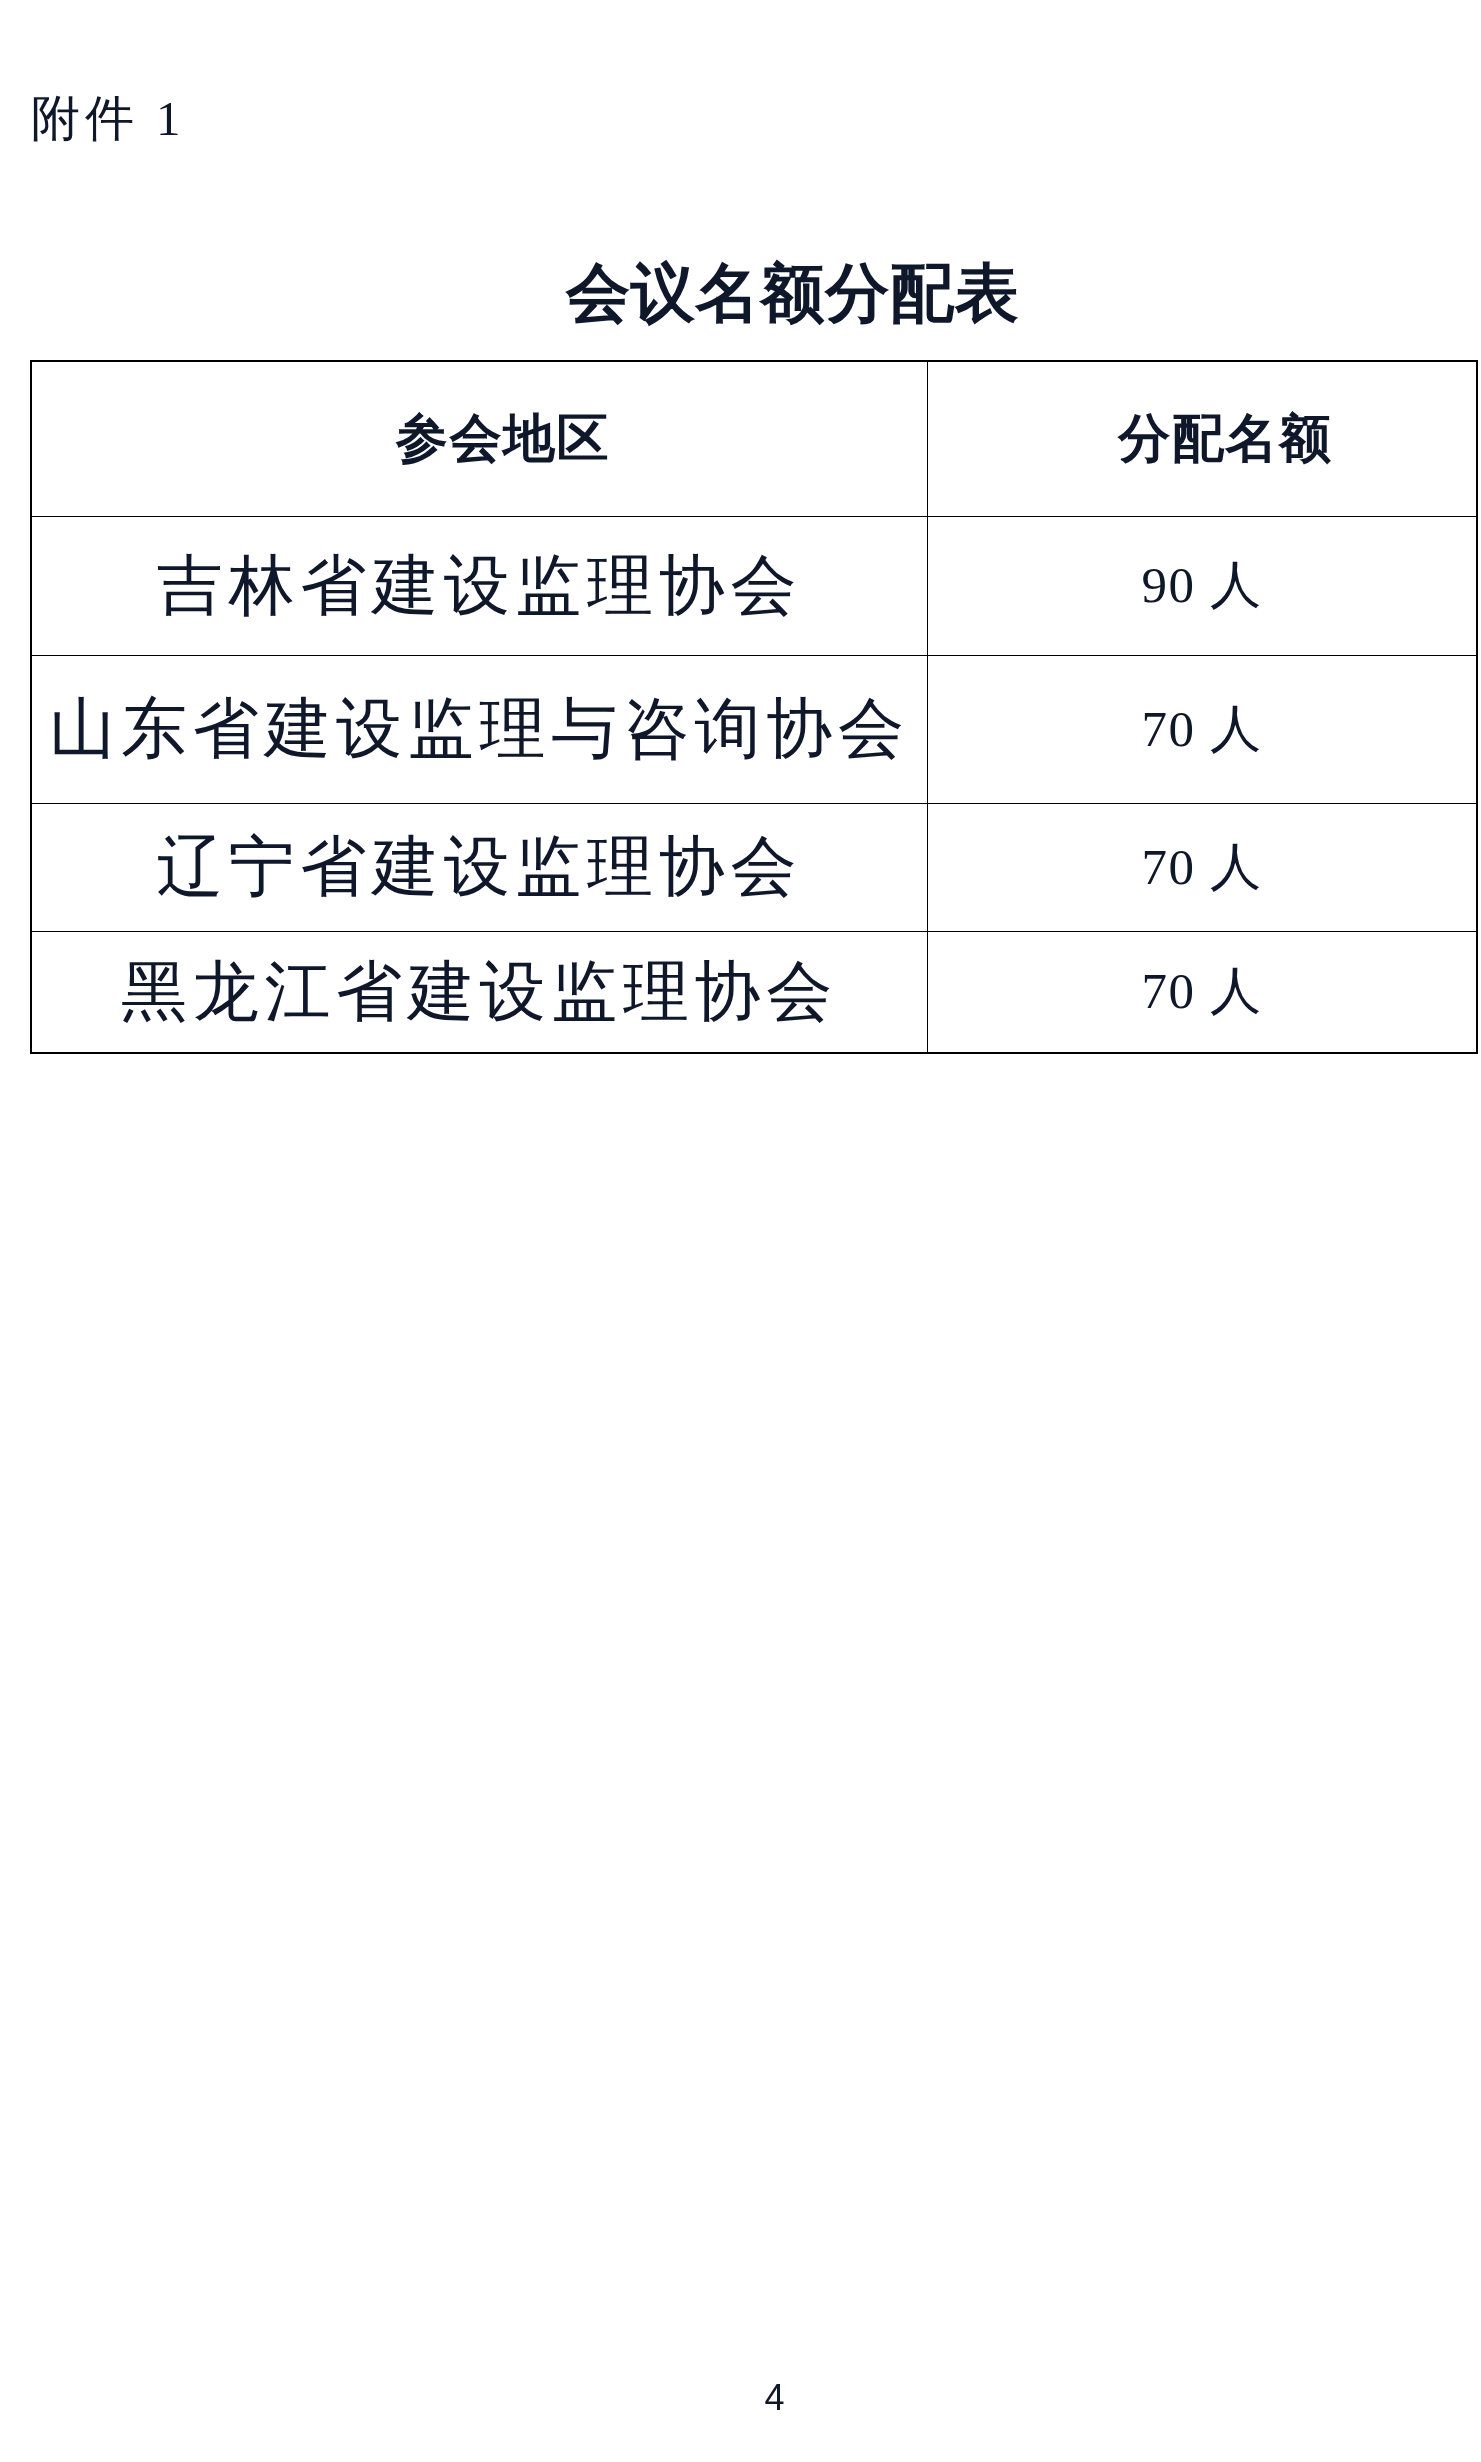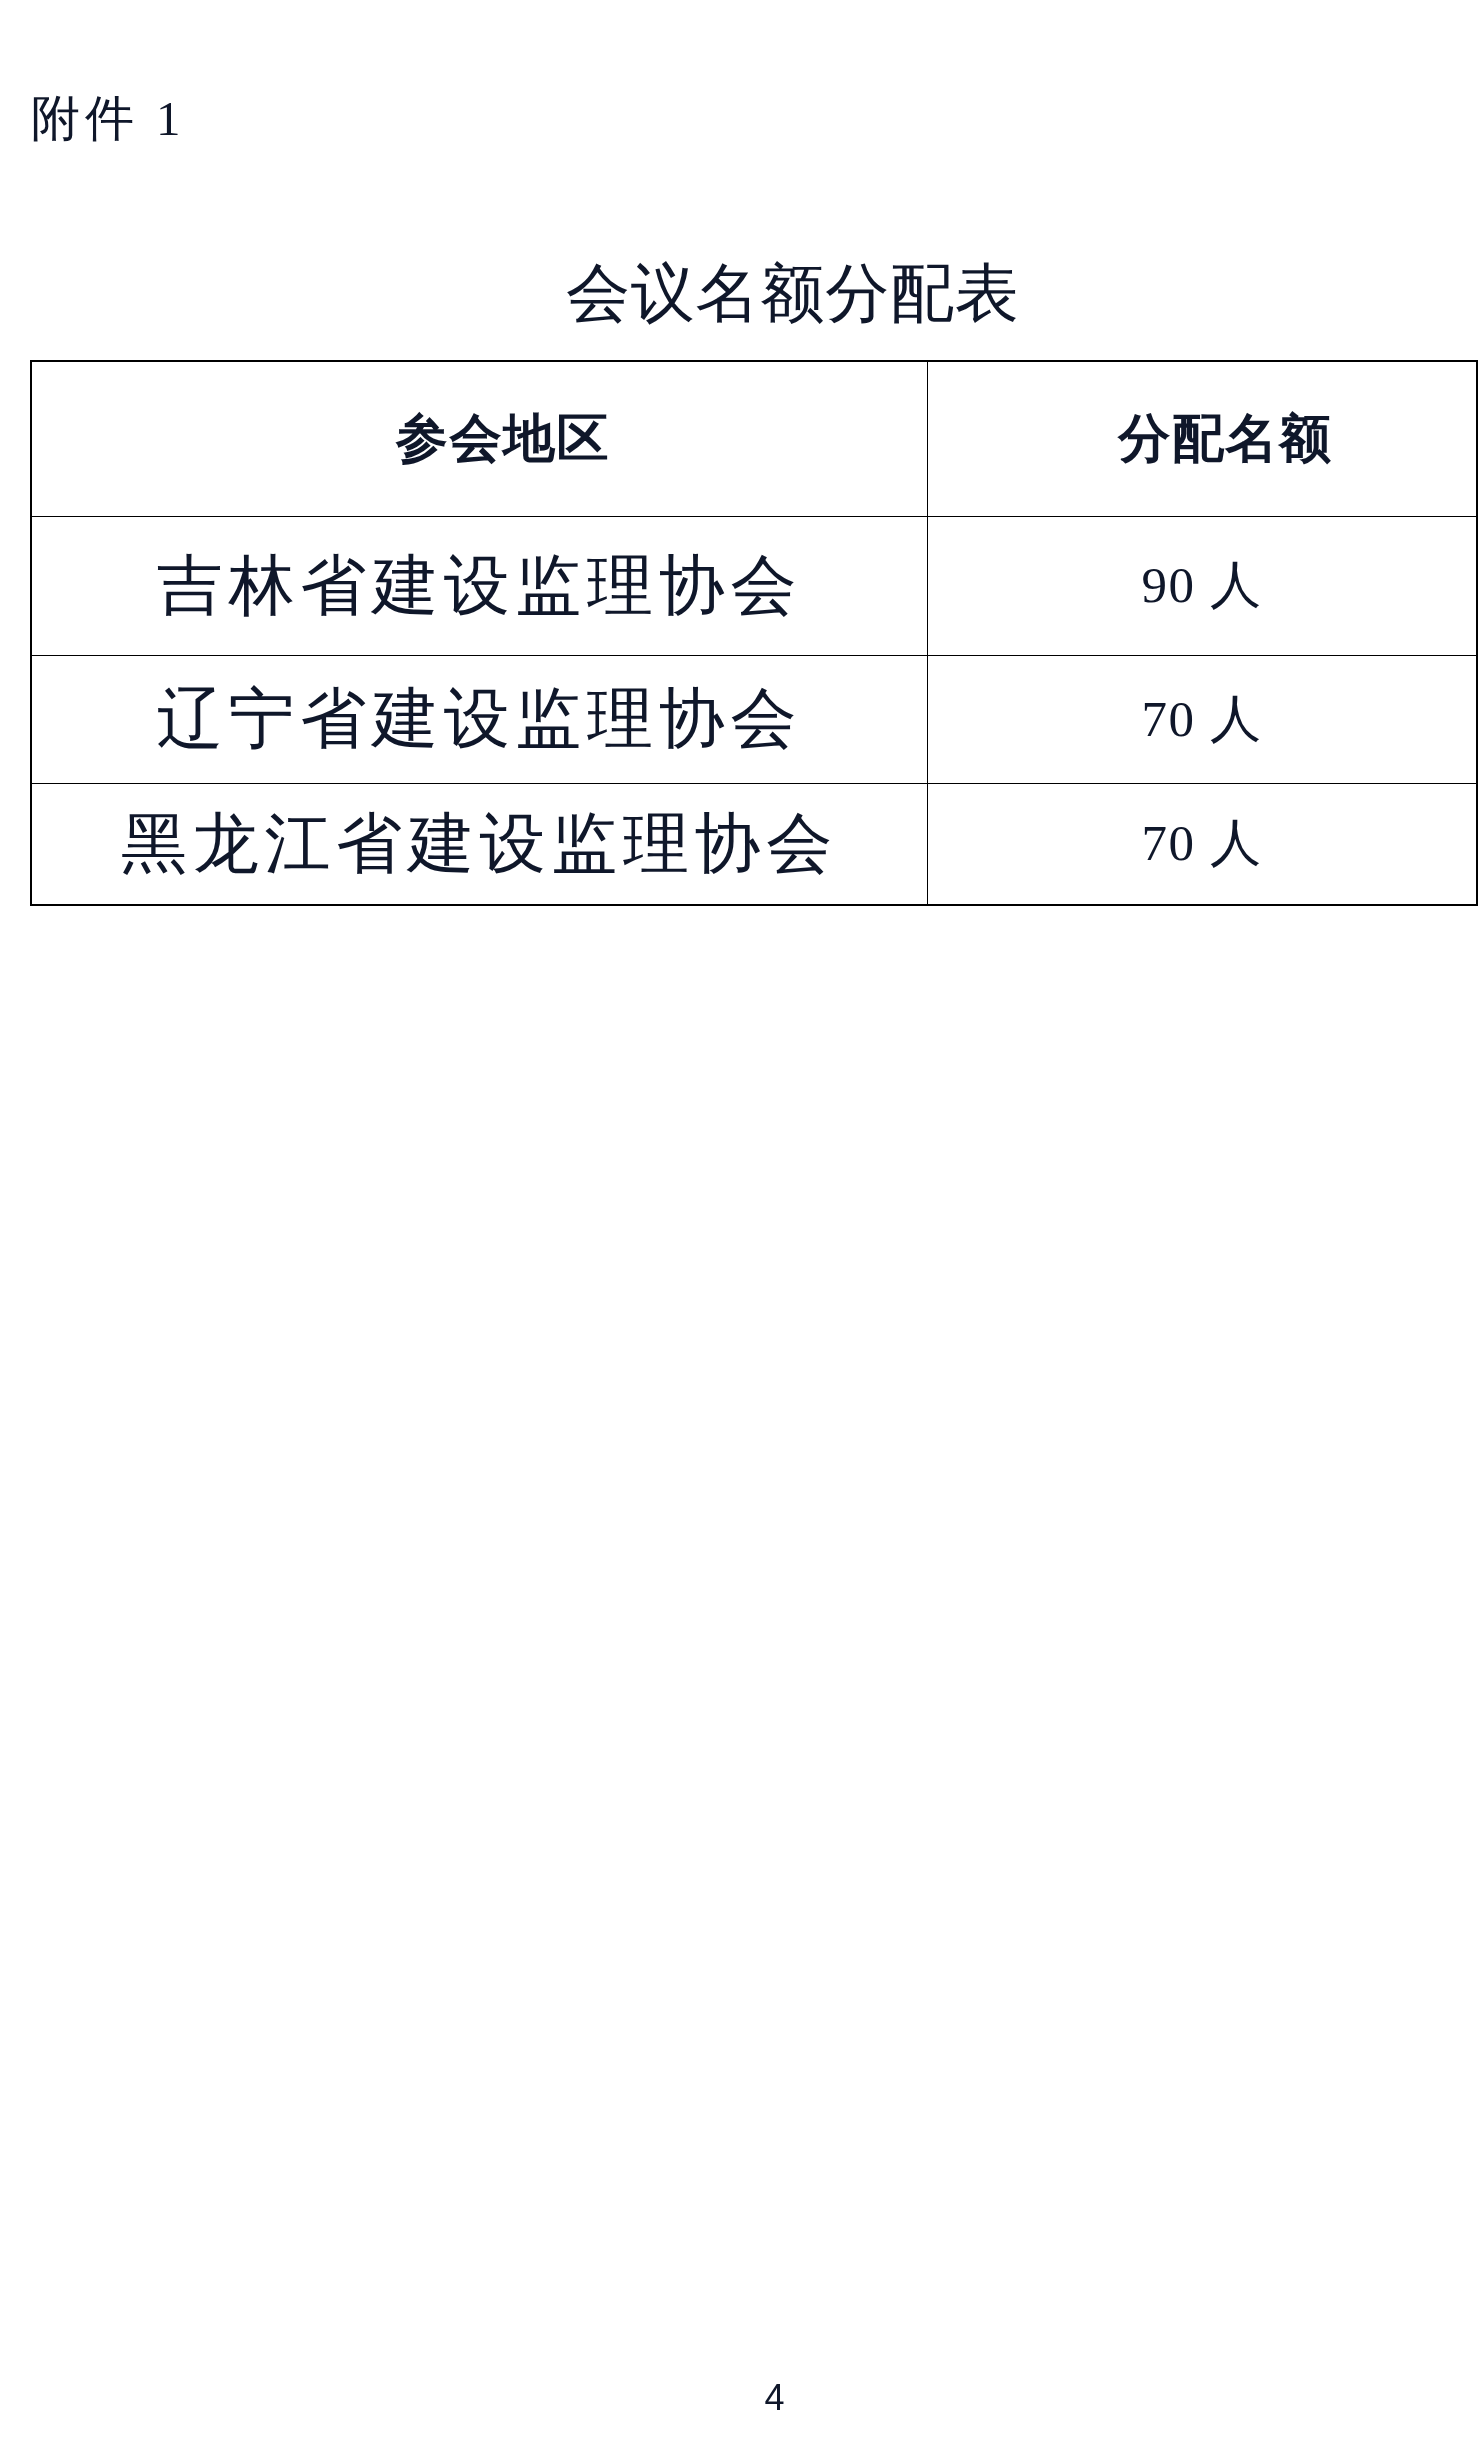--- a/index.html
+++ b/index.html
@@ -23,21 +23,21 @@
     font-size: 49px;
     letter-spacing: 4.9px;
     line-height: 1.15;
     white-space: pre;
   }
   .doc-title {
     position: absolute;
     left: 566px;
     top: 259px;
     font-size: 64px;
-    font-weight: normal;
+    font-weight: bold;
     letter-spacing: 0.8px;
     line-height: 1.1;
     white-space: nowrap;
   }
   table.quota-table {
     position: absolute;
     left: 30px;
     top: 360px;
     width: 1448px;
     border-collapse: collapse;
@@ -102,20 +102,24 @@
       <tr>
         <th>参会地区</th>
         <th>分配名额</th>
       </tr>
     </thead>
     <tbody>
       <tr class="row-0">
         <td class="region-cell">吉林省建设监理协会</td>
         <td class="quota-cell">90 人</td>
       </tr>
+      <tr class="row-1">
+        <td class="region-cell">山东省建设监理与咨询协会</td>
+        <td class="quota-cell">70 人</td>
+      </tr>
       <tr class="row-2">
         <td class="region-cell">辽宁省建设监理协会</td>
         <td class="quota-cell">70 人</td>
       </tr>
       <tr class="row-3">
         <td class="region-cell">黑龙江省建设监理协会</td>
         <td class="quota-cell">70 人</td>
       </tr>
     </tbody>
   </table>

